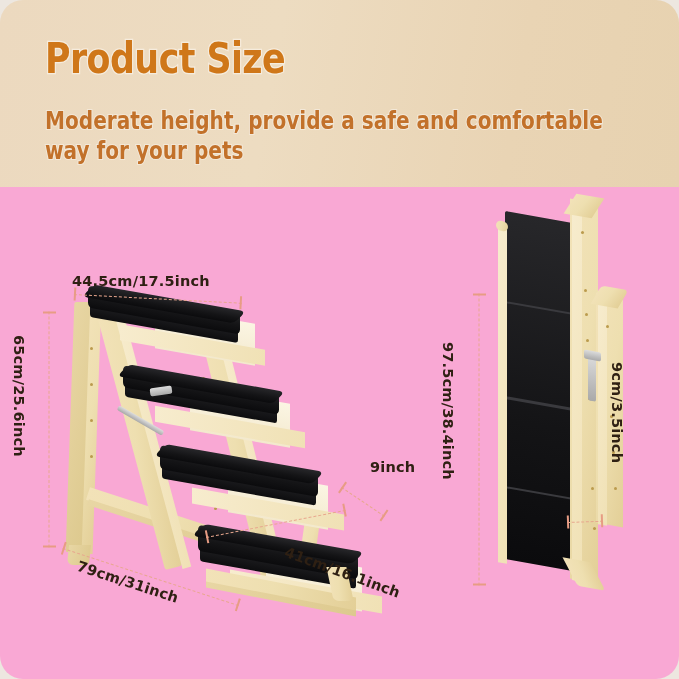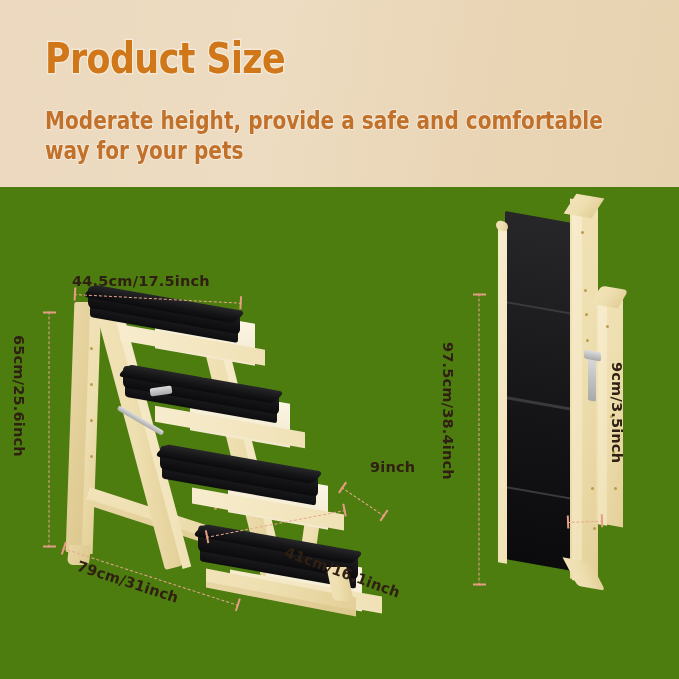--- a/index.html
+++ b/index.html
@@ -2,21 +2,21 @@
 <html><head>
 <meta charset="utf-8">
 <title>Product Size</title>
 <style>
   html,body{margin:0;padding:0;}
   body{
     width:679px;height:679px;overflow:hidden;
     font-family:"Liberation Sans","DejaVu Sans",sans-serif;
     background:#ede7e0;
   }
-  #page{position:relative;width:679px;height:679px;overflow:hidden;background:#ece6df;}
+  #page{position:relative;width:679px;height:679px;overflow:hidden;background:#ece6df;border-radius:23px;}
 
   
   .header{
     position:absolute;left:0;top:0;width:679px;height:187px;
     background:linear-gradient(100deg,#ecd9bf 0%,#eddcc1 40%,#e9d4b4 75%,#e7d2b0 100%);
   }
   .title{
     position:absolute;left:45px;top:37px;
     font-size:43px;line-height:43px;font-weight:bold;
     letter-spacing:-0.6px;
@@ -33,21 +33,21 @@
     color:#c2712a;
     font-family:"DejaVu Sans Condensed","Liberation Sans",sans-serif;
     transform:scaleX(.93);transform-origin:left top;
     -webkit-text-stroke:2px #f3e8d8;
     paint-order:stroke fill;
   }
 
   
   .body-area{
     position:absolute;left:0;top:187px;width:679px;height:492px;
-    background:#4d7c0f;
+    background:#f9a8d4;
   }
 
   
   .dimline{position:absolute;transform-origin:left center;}
   .dimline .bar{
     position:absolute;left:0;top:50%;height:0;width:100%;
     border-top:1.6px dashed #e8a78e;
   }
   .dimline .cap{
     position:absolute;top:50%;width:0;height:13px;

